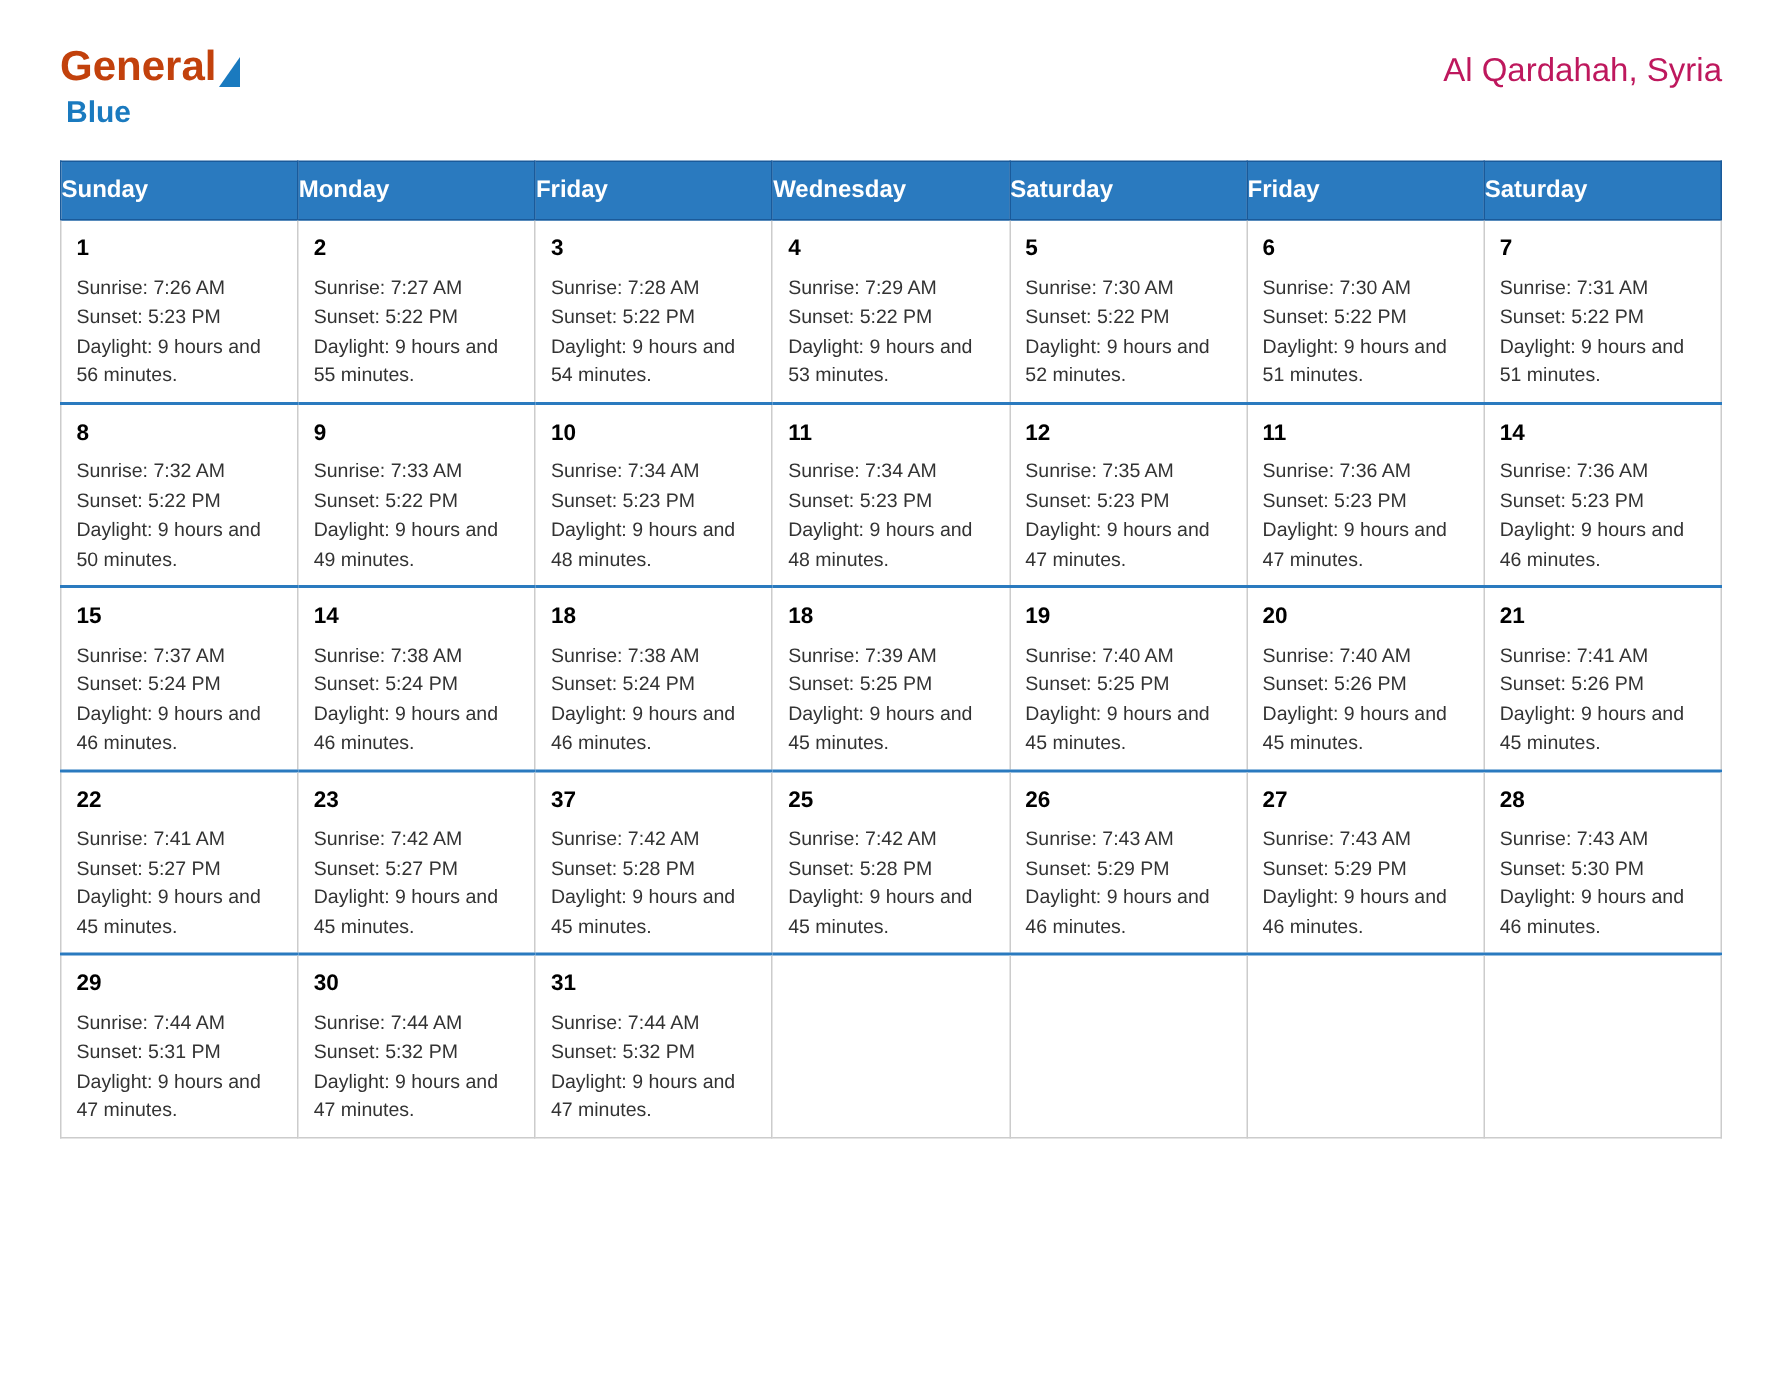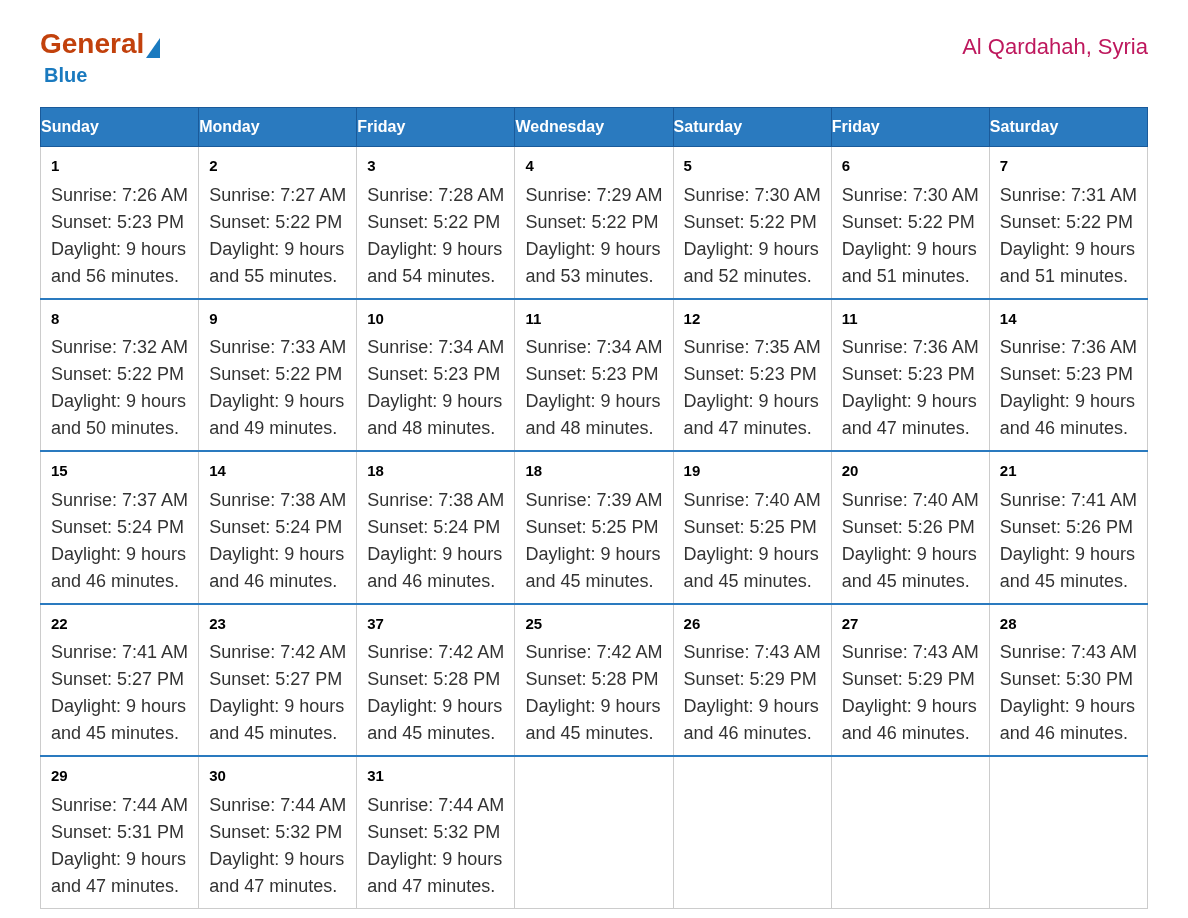--- a/index.html
+++ b/index.html
@@ -90,21 +90,21 @@
       font-size: 15px;
       font-weight: bold;
       display: block;
       margin-bottom: 4px;
     }
     .empty-cell {
       background: #fff;
     }
     .day-info {
       color: #333;
-      font-size: 18px;
+      font-size: 13px;
     }
   </style>
 </head>
 <body>
 
 <div class="header">
   <div class="logo">
     <div class="logo-text">
       <span class="logo-general">General</span>
       <span class="logo-triangle"></span>

